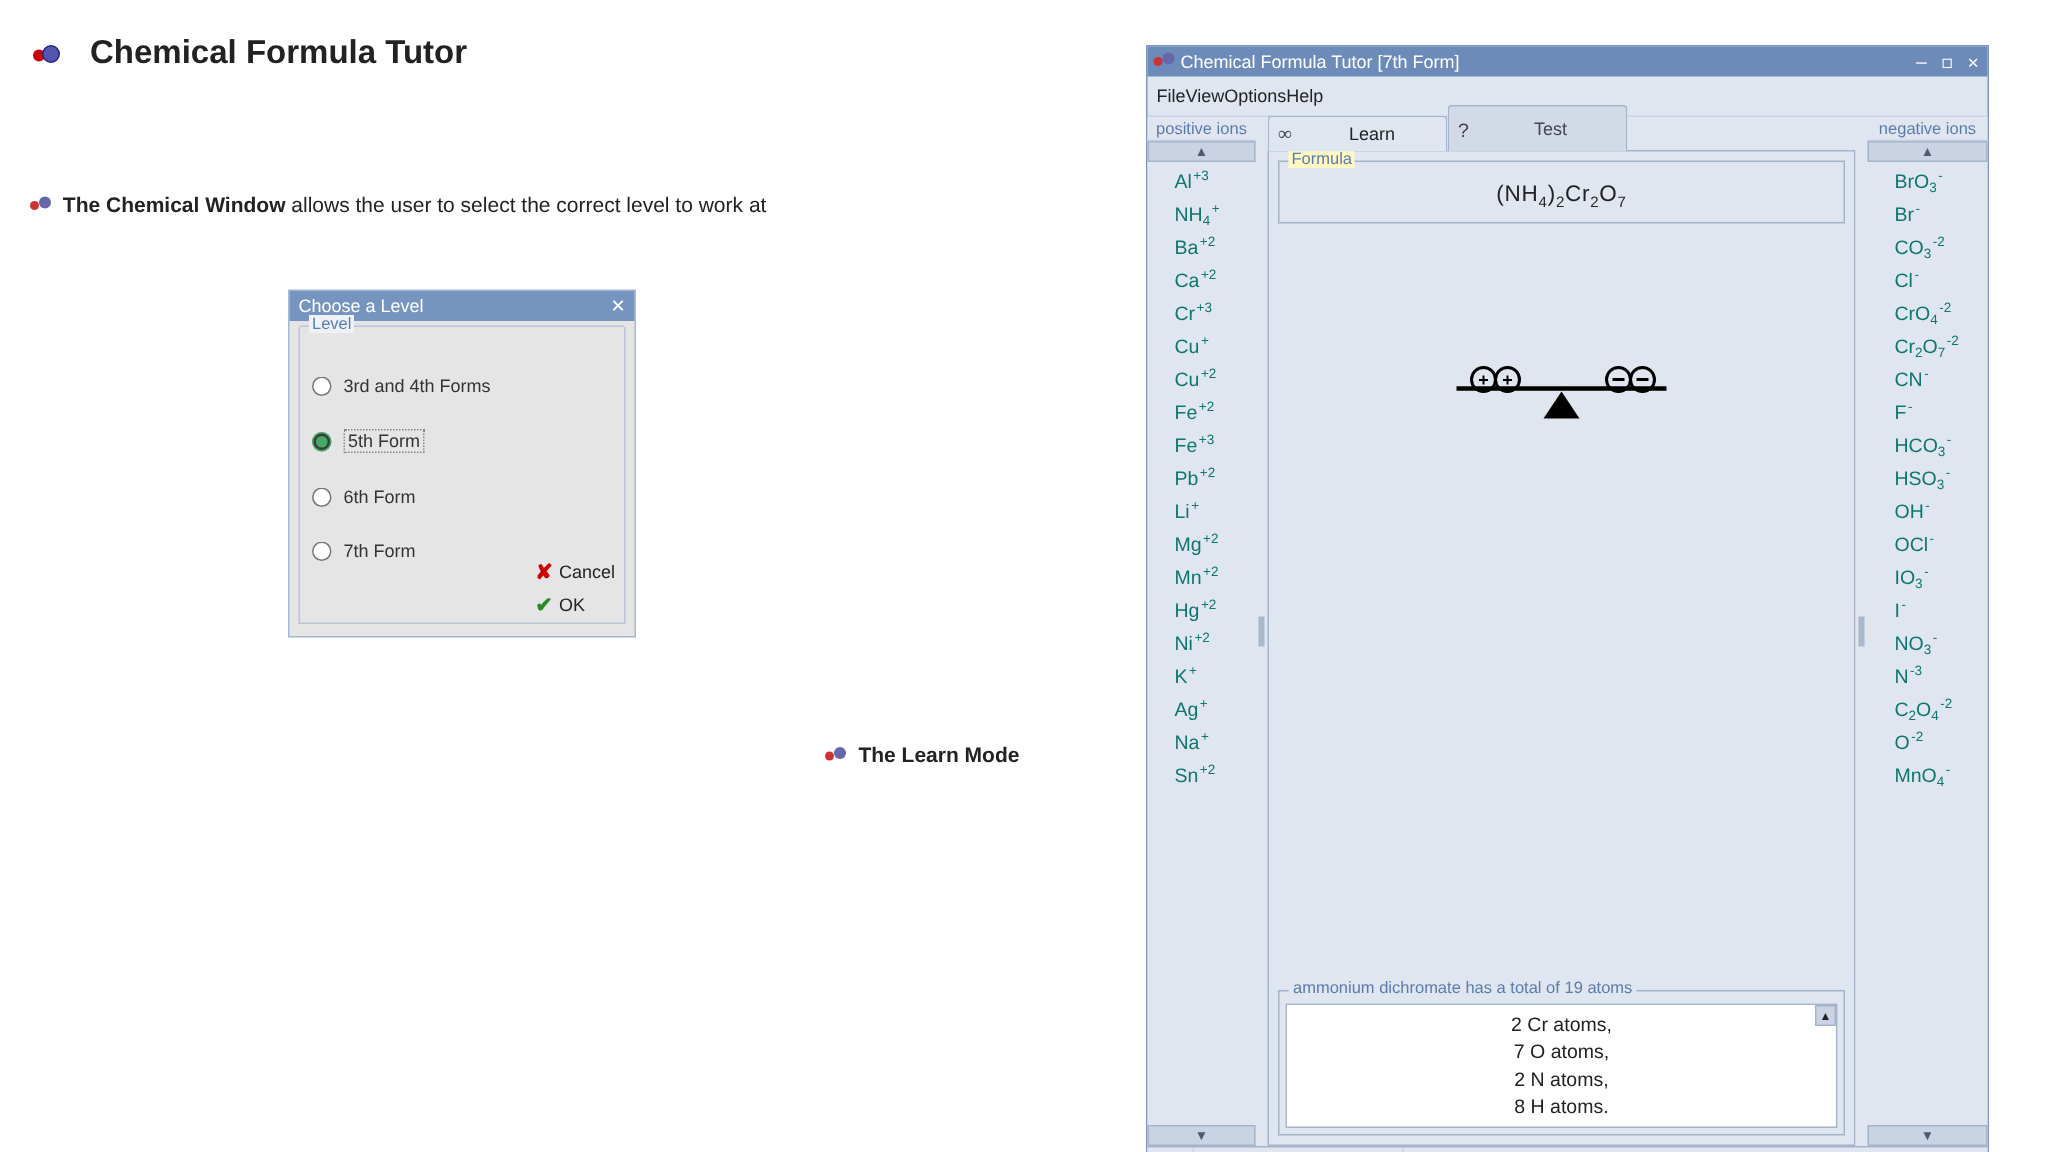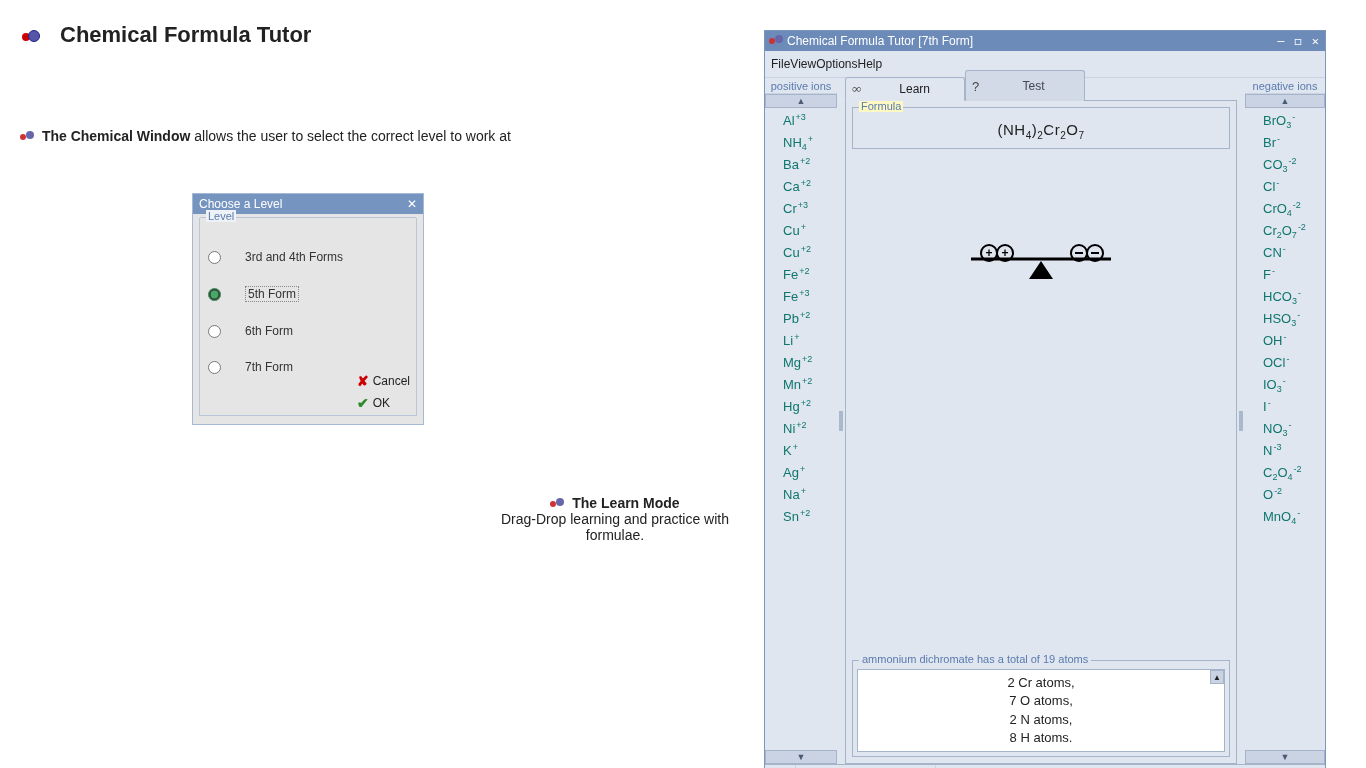--- a/index.html
+++ b/index.html
@@ -33,21 +33,21 @@
   }
   .level-title .x { font-family: sans-serif; }
   .level-group {
     margin: 4px 6px; border: 1px solid #b9c6d9; border-top: none;
     position: relative; padding: 18px 8px 8px 8px; height: 198px;
   }
   .level-legend { position: absolute; top: -8px; left: 6px; color: #5a7bad; background: #eef2f7; padding: 0 2px; font-size: 11px; }
   .level-group::before{
     content:""; position:absolute; top:-1px; left:0; right:0; height:0; border-top:1px solid #b9c6d9;
   }
-  .radio-row { display: flex; align-items: center; margin: 14px 0 22px 0; gap: 24px; color: #333; font-size: 12px;}
+  .radio-row { display: flex; align-items: center; margin: 14px 0 22px 0; gap: 8px; color: #333; font-size: 12px;}
   .radio-row input { accent-color: #4a6; }
   .radio-row.sel span { border: 1px dotted #888; padding: 0 2px; }
   .lvl-controls { position: absolute; right: 6px; bottom: 4px; display: flex; flex-direction: column; gap: 6px; }
   .btn-ico { display: flex; align-items: center; gap: 4px; font-size: 12px; }
   .xmark { color: #c00; font-weight: bold; font-size: 14px; }
   .check { color: #2a8a2a; font-weight: bold; font-size: 14px; }
 
   .learn-mode-block { position: absolute; left: 475px; top: 495px; text-align: center; font-size: 14px; width: 280px;}
   .learn-mode-block b { font-weight: bold; }
 
@@ -168,21 +168,20 @@
         <span class="check">✔</span>
         <span>OK</span>
       </div>
     </div>
   </div>
 </div>
 
 <div class="learn-mode-block">
   <span class="small-mol-icon" style="margin-right:4px;vertical-align:middle;"></span>
   <b>The Learn Mode</b><br>
-  <span>Drag-Drop learning and practice with formulae.</span>
 </div>
 
 <div class="app">
   <div class="app-titlebar">
     <span class="left">
       <span class="small-mol-icon"></span>
       <span>Chemical Formula Tutor [7th Form]</span>
     </span>
     <span class="win-ctrls">
       <span>—</span>

